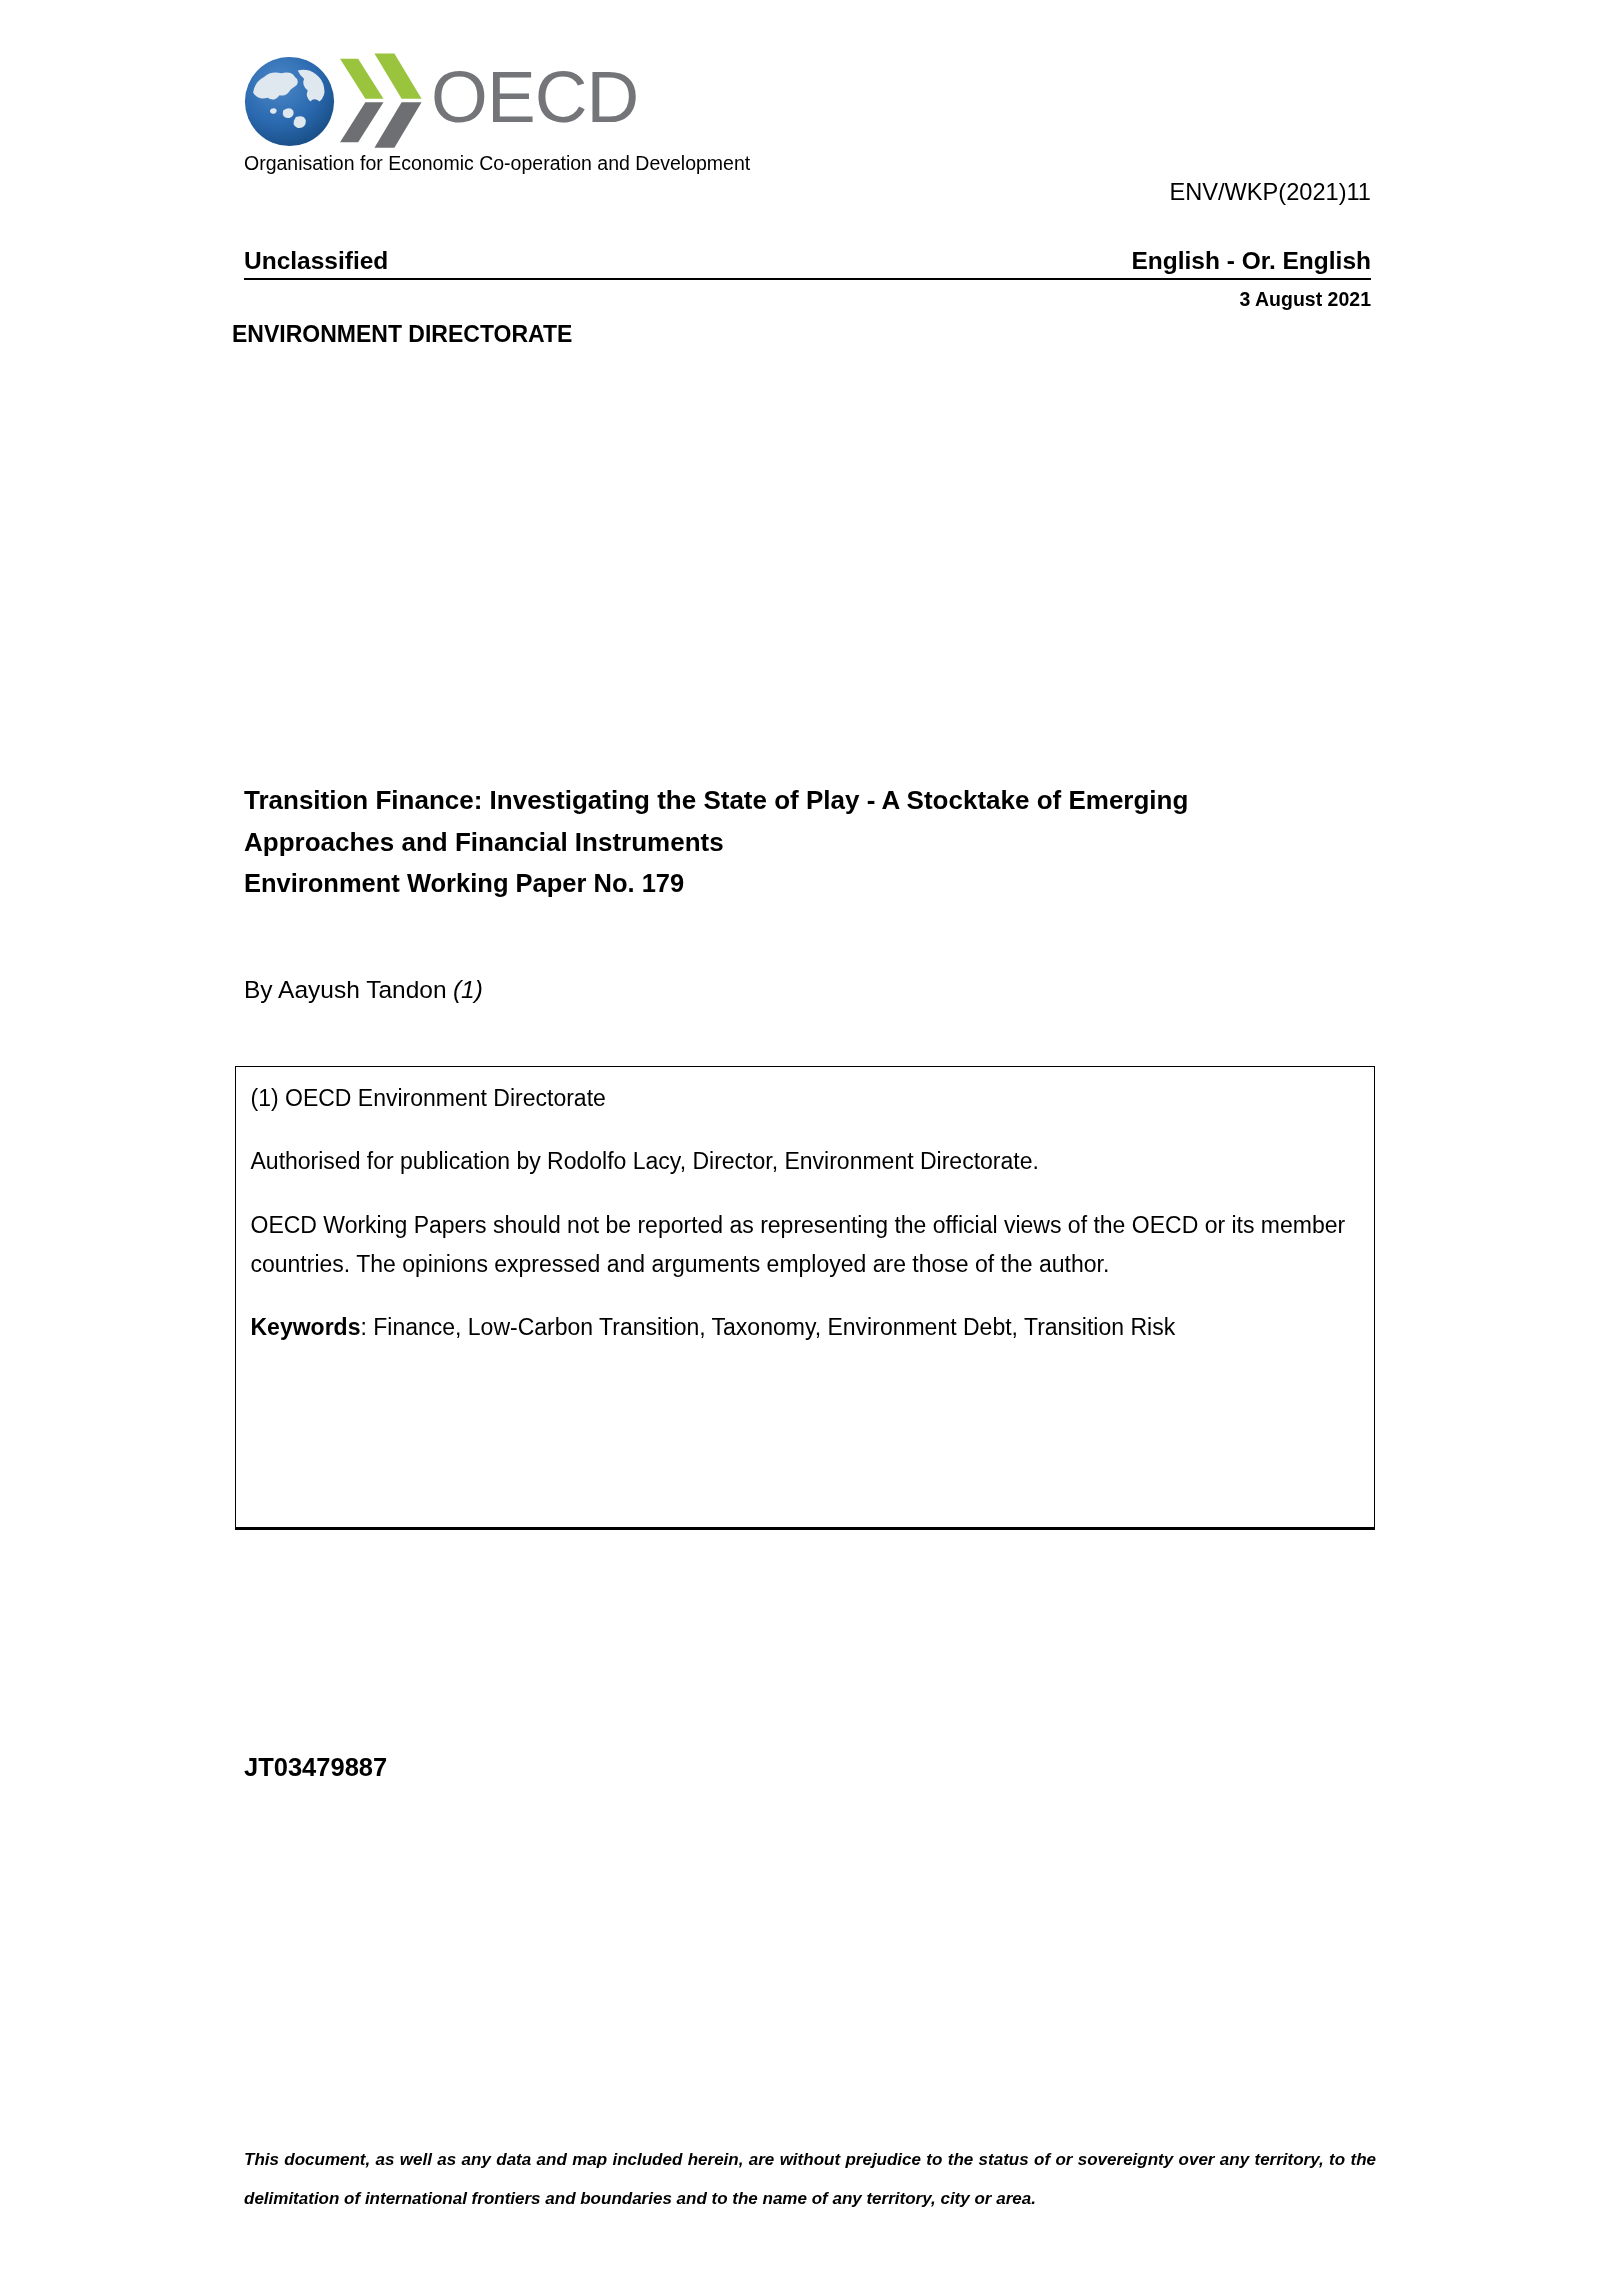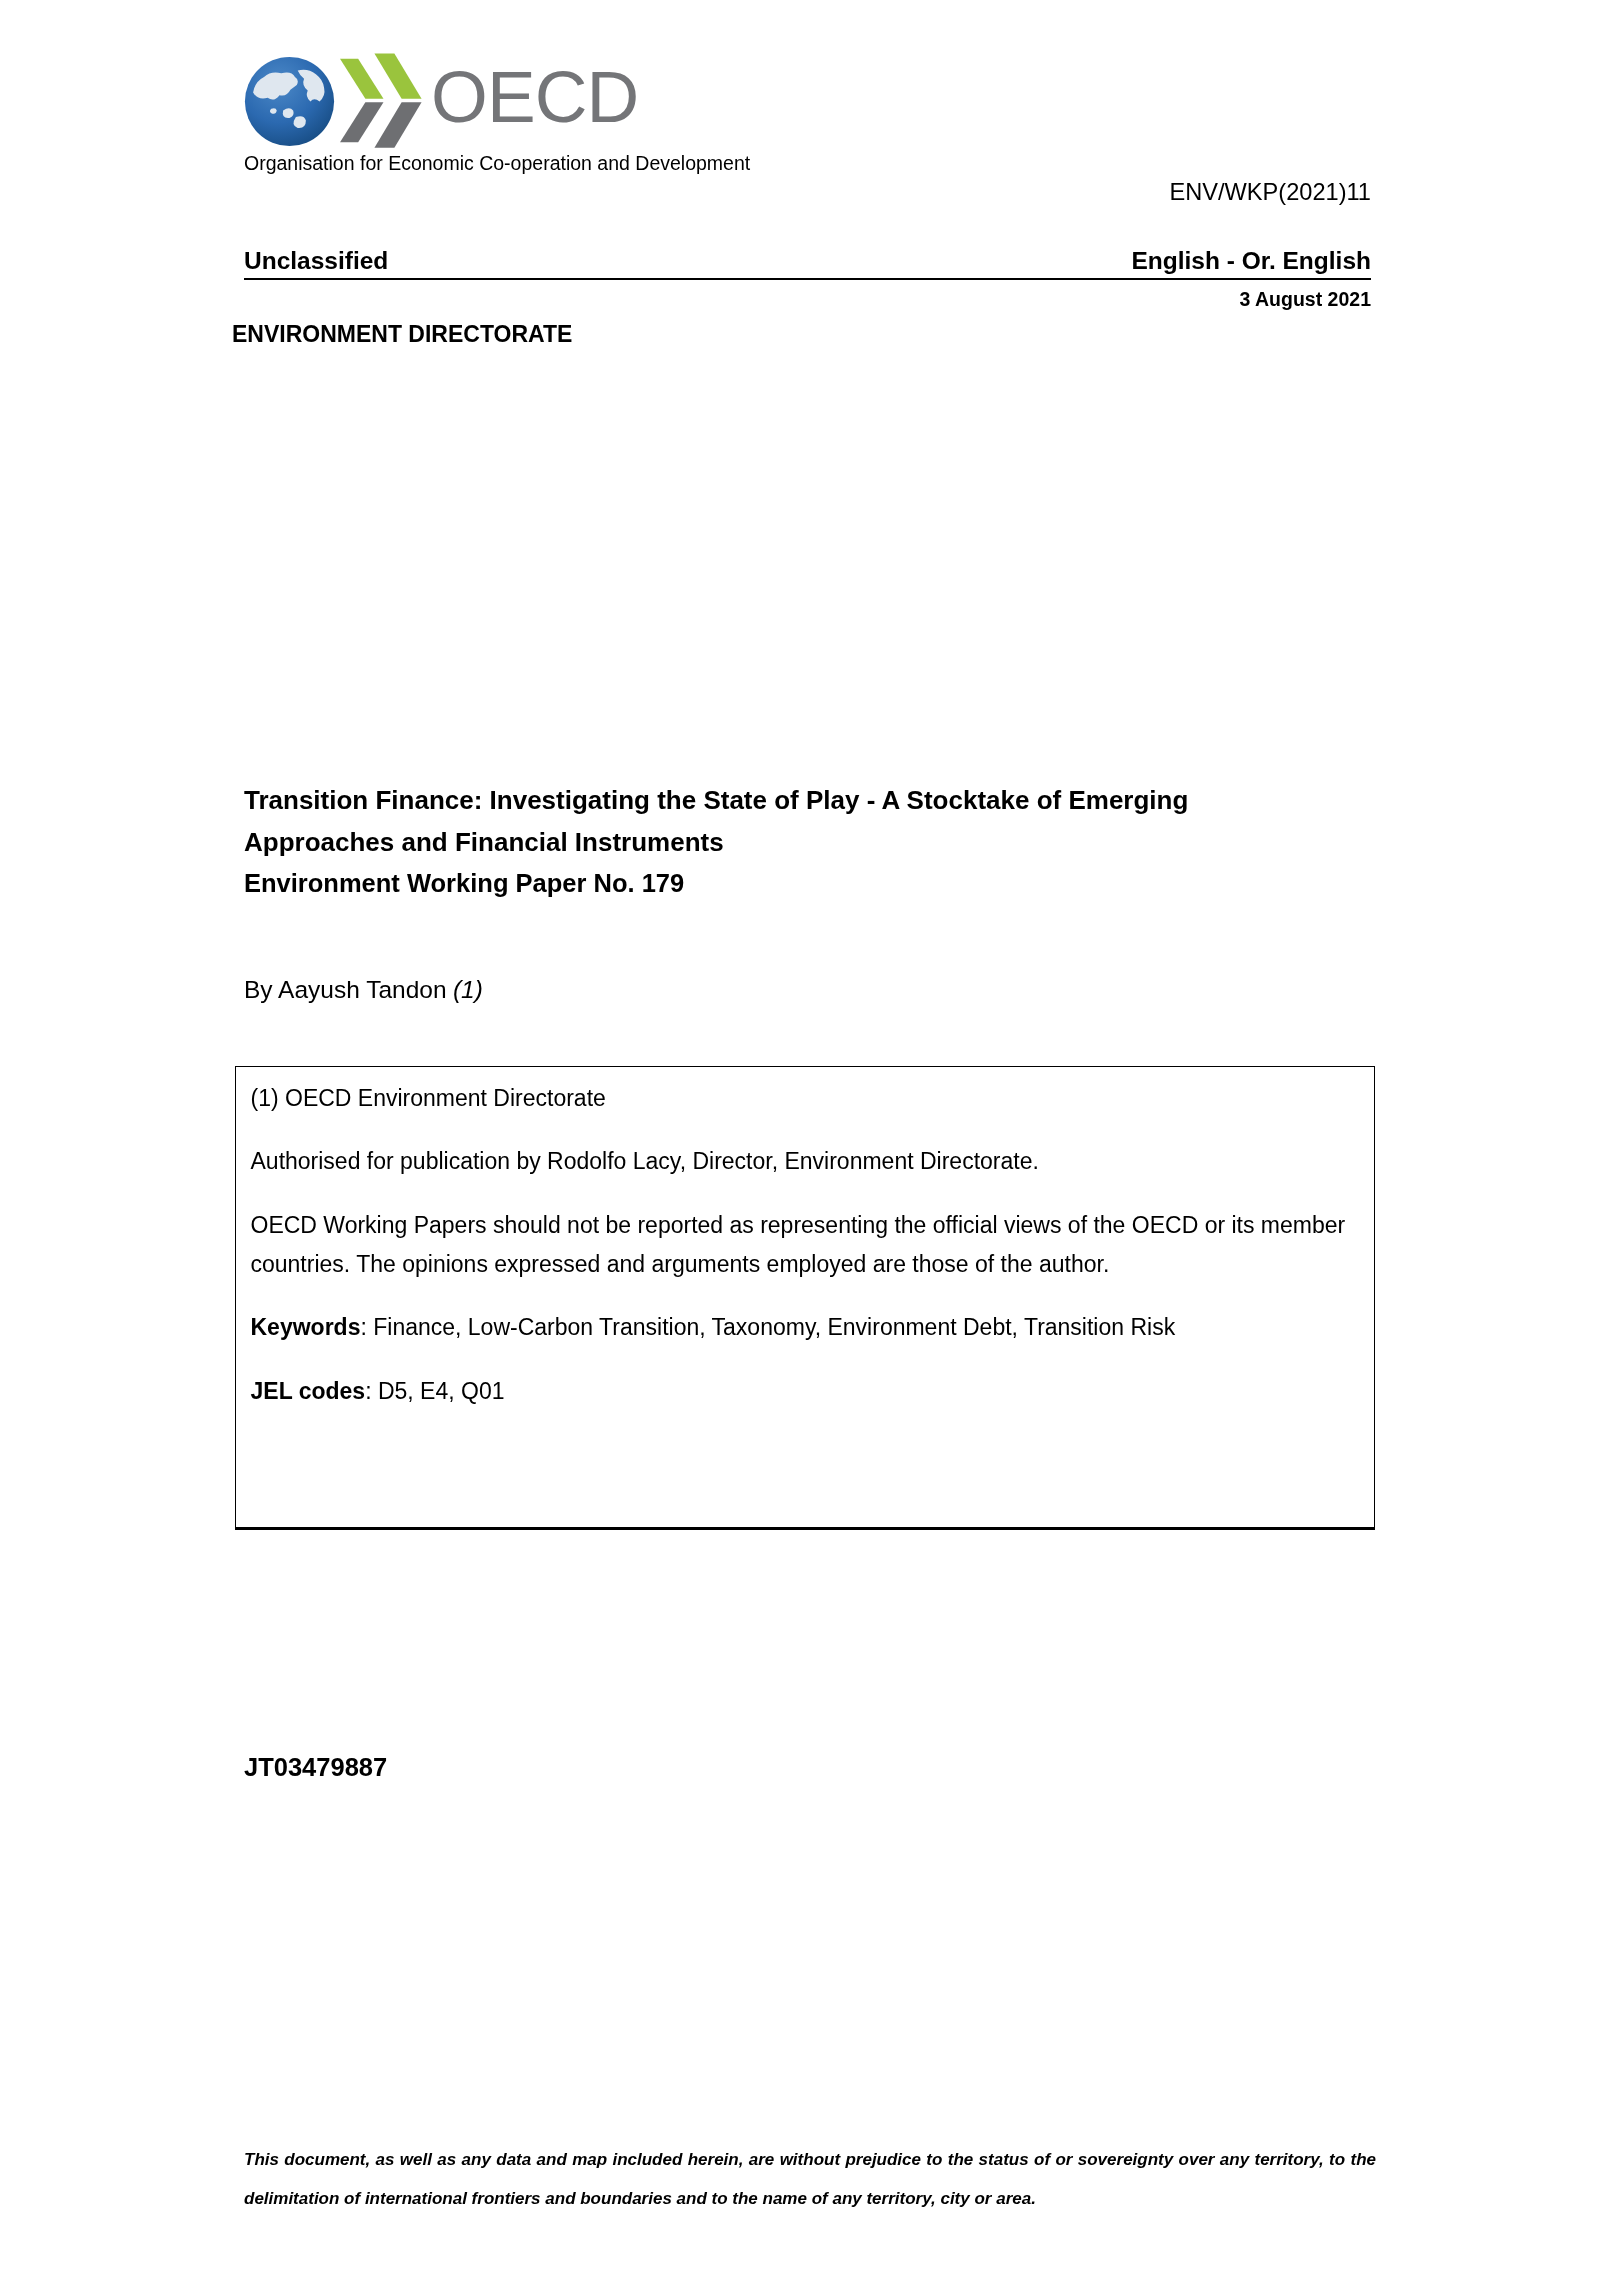--- a/index.html
+++ b/index.html
@@ -107,21 +107,20 @@
 
   <div class="abs byline">
     <span>By Aayush Tandon</span><span class="note-ref">(1)</span>
   </div>
 
   <div class="abs info-box">
     <p>(1) OECD Environment Directorate</p>
     <p>Authorised for publication by Rodolfo Lacy, Director, Environment Directorate.</p>
     <p>OECD Working Papers should not be reported as representing the official views of the OECD or its member countries. The opinions expressed and arguments employed are those of the author.</p>
     <p><span class="lbl">Keywords</span><span>: Finance, Low-Carbon Transition, Taxonomy, Environment Debt, Transition Risk</span></p>
-    <p><span class="lbl">JEL codes</span><span>: D5, E4, Q01</span></p>
   </div>
 
   <div class="abs jt">JT03479887</div>
 
   <div class="abs footer-disclaimer">This document, as well as any data and map included herein, are without prejudice to the status of or sovereignty over any territory, to the delimitation of international frontiers and boundaries and to the name of any territory, city or area.</div>
 
 </div>
 
 
 </body></html>

